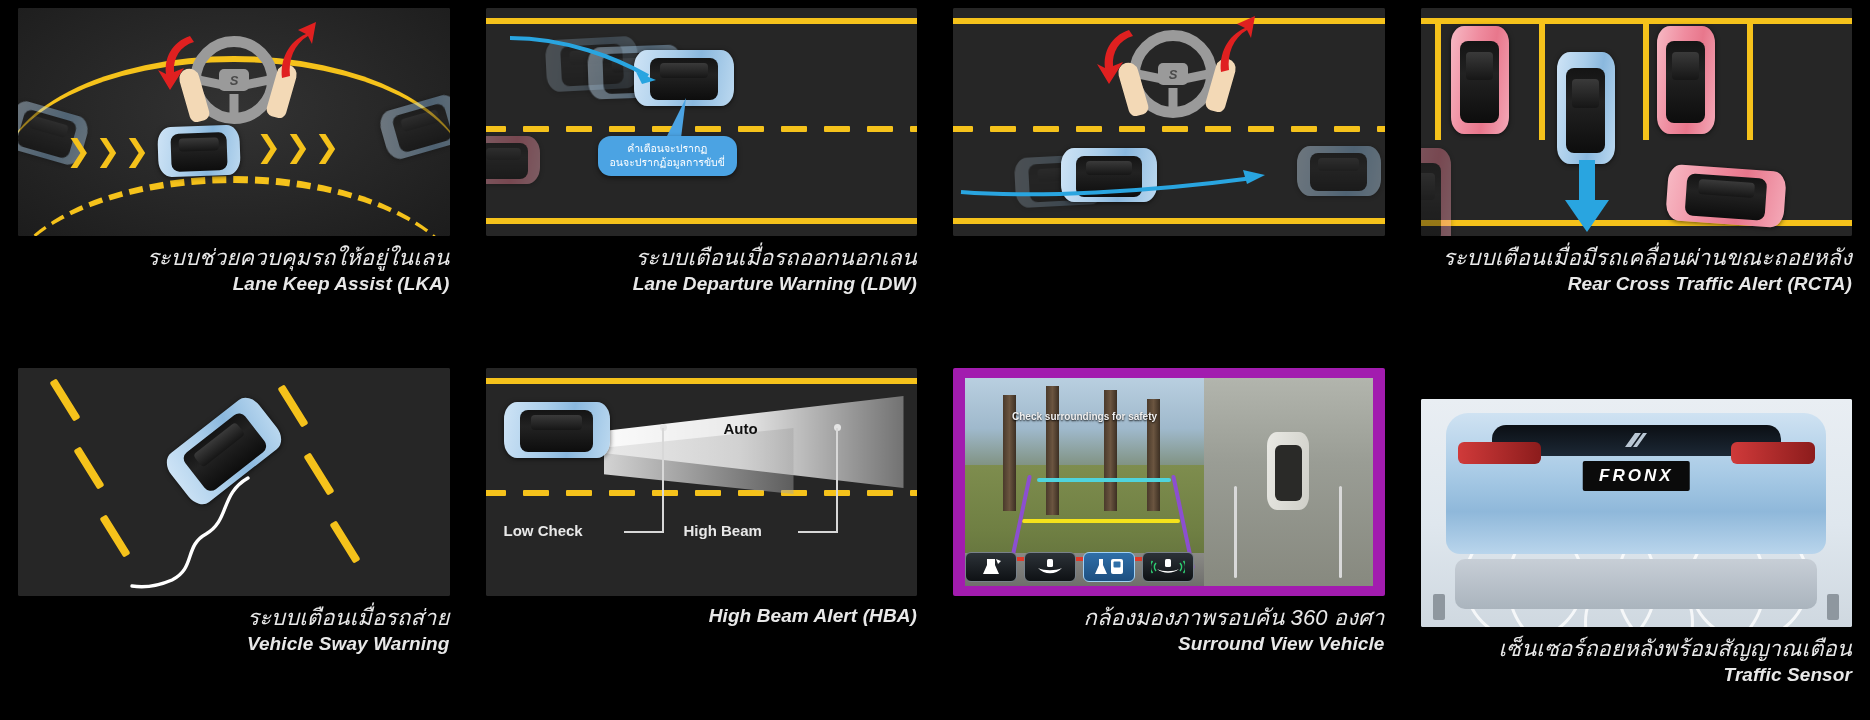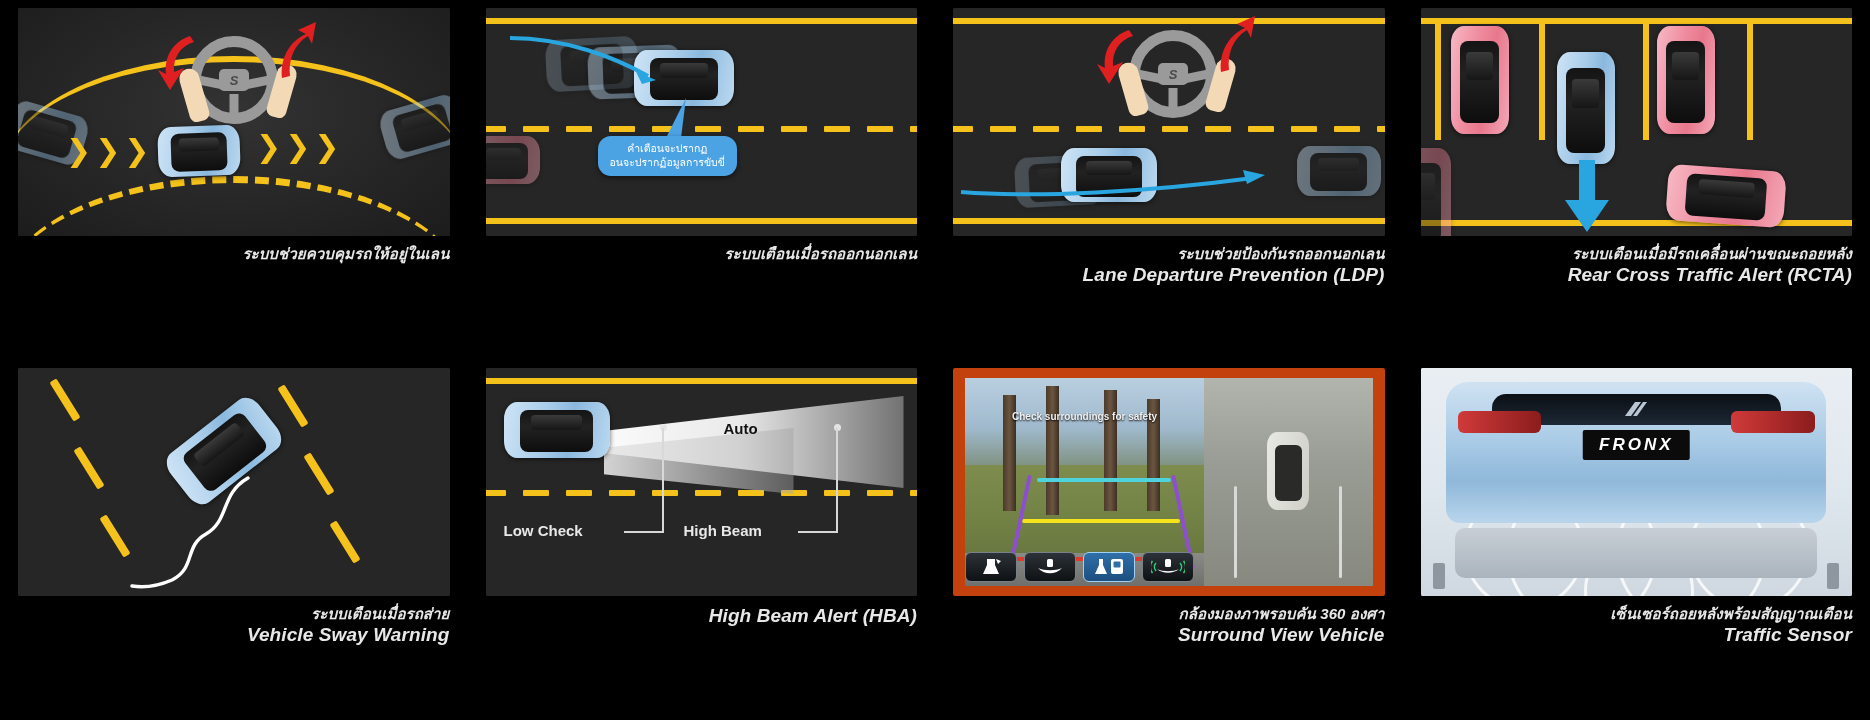--- a/index.html
+++ b/index.html
@@ -30,21 +30,21 @@
     overflow: hidden;
     border-radius: 2px;
   }
   .caption {
     margin-top: 8px;
     text-align: right;
     color: #e8e8e8;
     font-style: italic;
     line-height: 1.28;
   }
-  .caption .th { font-size: 15px; font-weight: 700; letter-spacing: .1px; }
+  .caption .th { font-size: 22px; font-weight: 400; letter-spacing: .1px; }
   .caption .en { font-size: 19px; font-weight: 600; letter-spacing: .1px; }
 
   
   .road-bg { position:absolute; inset:0; background:#262626; }
   .road-bg.grad { background: radial-gradient(ellipse at 50% 45%, #333 0%, #232323 70%, #1c1c1c 100%); }
   .yline { position:absolute; background:#f5c21b; }
   .dash-row { position:absolute; display:flex; gap:17px; }
   .dash-row i { display:block; width:26px; height:6px; background:#f5c21b; border-radius:1px; }
 
   
@@ -115,21 +115,21 @@
     position:absolute; left:118px; top:60px; width:190px; height:66px;
     background:linear-gradient(90deg, rgba(230,230,230,.9) 0%, rgba(160,160,160,.45) 100%);
     clip-path: polygon(0 30%, 100% 0, 100% 100%, 0 70%);
   }
   .lead { position:absolute; background:#d8d8d8; }
   .dot { position:absolute; width:7px; height:7px; border-radius:50%; background:#e4e4e4; }
   .hba-label { position:absolute; color:#111; font-size:15px; font-weight:600; }
   .hba-label.dark { color:#e8e8e8; }
 
   
-  .sv-wrap { position:absolute; inset:0; display:flex; background:#c2410c; padding:10px 12px; gap:0;text-decoration:underline; }
+  .sv-wrap { position:absolute; inset:0; display:flex; background:#a21caf; padding:10px 12px; gap:0;text-decoration:underline; }
   .sv-left { flex:1.42; position:relative; overflow:hidden; background:#6a7a58; }
   .sv-right { flex:1; position:relative; overflow:hidden; background:#8e8f88; }
   .sv-sky { position:absolute; left:0; right:0; top:0; height:44%;
             background:linear-gradient(180deg,#b9cfe0 0%,#9fb9cc 55%,#7d8e7a 100%); }
   .sv-ground { position:absolute; left:0; right:0; bottom:0; height:58%;
             background:linear-gradient(180deg,#7e8d4e 0%,#6f7f43 55%,#5e6c3a 100%); }
   .trunk { position:absolute; bottom:38%; width:13px; background:linear-gradient(90deg,#4a3a2b,#6b5540,#3c2f23); }
   .sv-kerb { position:absolute; left:0; right:0; bottom:0; height:16%;
              background:linear-gradient(180deg,#8a8a86,#6f6f6c); }
   .guide { position:absolute; height:4px; border-radius:2px; }
@@ -202,20 +202,21 @@
       <div class="hand r" style="left:254px; top:56px;"></div>
       <svg class="arrow-red" style="left:138px; top:22px;" width="44" height="62" viewBox="0 0 44 62">
           <path d="M34 6 C16 12 8 28 10 44 L2 40 L14 60 L28 38 L18 42 C17 28 24 16 38 12 Z" fill="#e02020"></path>
         </svg>
       <svg class="arrow-red" style="left:252px; top:12px;" width="48" height="62" viewBox="0 0 48 62">
           <path d="M12 58 C10 40 18 22 36 14 L28 10 L46 2 L42 24 L38 16 C24 24 18 40 20 56 Z" fill="#e02020"></path>
         </svg>
     </div>
     <div class="caption">
       <div class="th">ระบบช่วยควบคุมรถให้อยู่ในเลน</div>
+      <div class="en">Lane Keep Assist (LKA)</div>
     </div>
   </div>
 
   <div class="cell">
     <div class="illus">
       <div class="road-bg"></div>
       <div class="yline" style="left:0; right:0; top:10px; height:6px;"></div>
       <div class="dash-row" style="left:-6px; top:118px;">
         <i></i>
           <i></i>
@@ -245,20 +246,21 @@
       <svg style="position:absolute; left:164px; top:86px;" width="40" height="62" viewBox="0 0 40 62">
         <path d="M36 4 L10 56 L30 52 Z" fill="#4ba3e3"></path>
       </svg>
       <div class="bubble" style="left:112px; top:128px;">
         <span>คำเตือนจะปรากฏ</span><br>
         <span>อนจะปรากฏ้อมูลการขับขี่</span>
       </div>
     </div>
     <div class="caption">
       <div class="th">ระบบเตือนเมื่อรถออกนอกเลน</div>
+      <div class="en">Lane Departure Warning (LDW)</div>
     </div>
   </div>
 
   <div class="cell">
     <div class="illus">
       <div class="road-bg"></div>
       <div class="yline" style="left:0; right:0; top:10px; height:6px;"></div>
       <div class="dash-row" style="left:-6px; top:118px;">
         <i></i>
           <i></i>
@@ -291,24 +293,20 @@
         <div class="hub">S</div>
       </div>
       <div class="hand l" style="left:170px; top:54px;"></div>
       <div class="hand r" style="left:258px; top:50px;"></div>
       <svg class="arrow-red" style="left:142px; top:16px;" width="44" height="62" viewBox="0 0 44 62">
           <path d="M34 6 C16 12 8 28 10 44 L2 40 L14 60 L28 38 L18 42 C17 28 24 16 38 12 Z" fill="#e02020"></path>
         </svg>
       <svg class="arrow-red" style="left:256px; top:6px;" width="48" height="62" viewBox="0 0 48 62">
           <path d="M12 58 C10 40 18 22 36 14 L28 10 L46 2 L42 24 L38 16 C24 24 18 40 20 56 Z" fill="#e02020"></path>
         </svg>
-    </div>
-    <div class="caption">
-      <div class="th">ระบบช่วยป้องกันรถออกนอกเลน</div>
-      <div class="en">Lane Departure Prevention (LDP)</div>
     </div>
   </div>
 
   <div class="cell">
     <div class="illus">
       <div class="road-bg"></div>
 
       <div class="yline" style="left:0; right:0; top:10px; height:6px;"></div>
       <div class="yline" style="left:0; right:0; bottom:10px; height:6px;"></div>
       <div class="yline" style="left:14px; top:10px; width:6px; height:122px;"></div>
@@ -467,21 +465,21 @@
         </div>
       </div>
     </div>
     <div class="caption">
       <div class="th">กล้องมองภาพรอบคัน 360 องศา</div>
       <div class="en">Surround View Vehicle</div>
     </div>
   </div>
 
   <div class="cell">
-    <div class="illus" style="background:#e9eef3;">
+    <div class="illus" style="background:#e9eef3;margin-top:31px;">
       <div class="ps-bg"></div>
 
       <div class="wave" style="left:10%; bottom:-6%; width:120px; height:120px;"></div>
       <div class="wave" style="left:20%; bottom:-14%; width:150px; height:150px;"></div>
       <div class="wave" style="right:10%; bottom:-6%; width:120px; height:120px;"></div>
       <div class="wave" style="right:20%; bottom:-14%; width:150px; height:150px;"></div>
       <div class="wave" style="left:38%; bottom:-22%; width:110px; height:110px;"></div>
 
       <div class="ps-car">
         <div class="ps-glass"></div>

